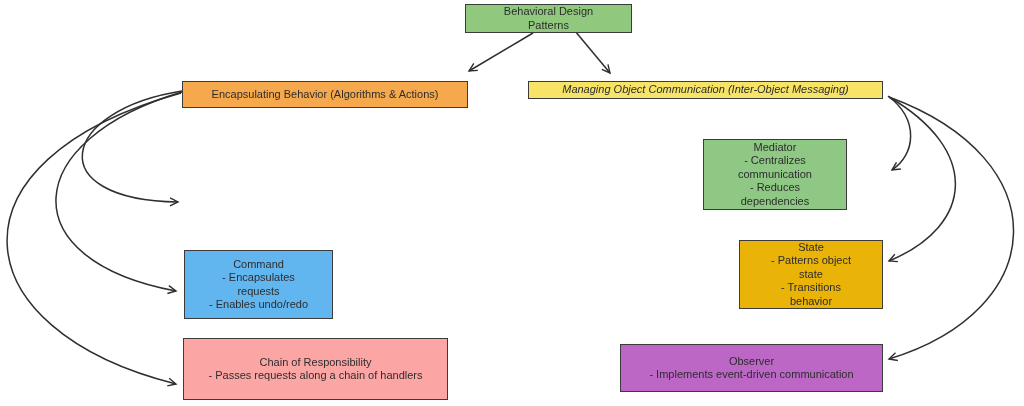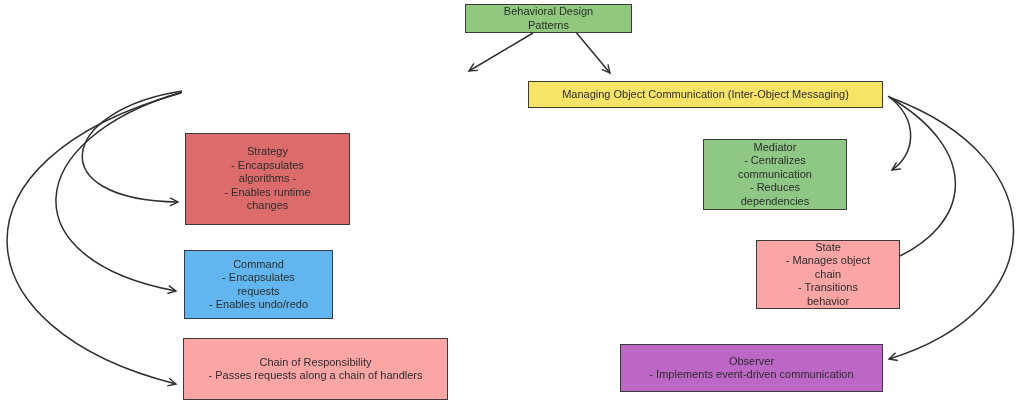--- a/index.html
+++ b/index.html
@@ -26,21 +26,21 @@
     align-items: center;
     justify-content: center;
     text-align: center;
     font-size: 11px;
     line-height: 13.5px;
     padding: 2px 20px;
   }
   
   .n-root     { left: 465px; top:   4px; width: 167px; height: 29px; }
   .n-left     { left: 182px; top:  81px; width: 286px; height: 27px; }
-  .n-right    { left: 528px; top:  81px; width: 355px; height: 27px; }
+  .n-right    { left: 528px; top:  81px; width: 355px; height: 18px; font-style: italic; }
   .n-strategy { left: 185px; top: 133px; width: 165px; height: 92px; }
   .n-command  { left: 184px; top: 250px; width: 149px; height: 69px; }
   .n-chain    { left: 183px; top: 338px; width: 265px; height: 62px; }
   .n-mediator { left: 703px; top: 139px; width: 144px; height: 71px; }
   .n-state    { left: 739px; top: 240px; width: 144px; height: 69px; }
   .n-observer { left: 620px; top: 344px; width: 263px; height: 48px; }
 </style>
 </head>
 <body>
 
@@ -61,51 +61,49 @@
       <path d="M888,96 C920,120 915,155 892,170" marker-end="url(#arrowhead)"></path>
       <path d="M889,97 C980,150 975,225 889,261" marker-end="url(#arrowhead)"></path>
       <path d="M889,97 C1060,160 1050,310 889,359" marker-end="url(#arrowhead)"></path>
     </g>
   </svg>
 
   <div class="node n-root" style="background-color: rgb(144, 201, 125);">
     <div>Behavioral Design Patterns</div>
   </div>
 
+  <div class="node n-left" style="background-color: rgb(246, 169, 76);">
+    <div>Encapsulating Behavior (Algorithms &amp; Actions)</div>
+  </div>
 
   <div class="node n-right" style="background-color: rgb(247, 228, 103);">
     <div>Managing Object Communication (Inter-Object Messaging)</div>
   </div>
 
-  <div class="node n-strategy" style="background-color: rgb(220, 107, 107);">
-    <div>Strategy</div>
-    <div>- Encapsulates algorithms -</div>
-    <div>- Enables runtime changes</div>
-  </div>
 
   <div class="node n-command" style="background-color: rgb(98, 182, 240); text-align: center;">
     <div>Command</div>
     <div>- Encapsulates requests</div>
     <div>- Enables undo/redo</div>
   </div>
 
   <div class="node n-chain" style="background-color: #fca5a5;">
     <div>Chain of Responsibility</div>
     <div>- Passes requests along a chain of handlers</div>
   </div>
 
   <div class="node n-mediator" style="background-color: rgb(142, 200, 132);">
     <div>Mediator</div>
     <div>- Centralizes communication</div>
     <div>- Reduces dependencies</div>
   </div>
 
-  <div class="node n-state" style="background-color: #fca5a5; margin-left: 17px;">
+  <div class="node n-state" style="background-color: #eab308;">
     <div>State</div>
-    <div>- Manages object chain</div>
+    <div>- Patterns object state</div>
     <div>- Transitions behavior</div>
   </div>
 
   <div class="node n-observer" style="background-color: rgb(188, 102, 198);">
     <div>Observer</div>
     <div>- Implements event-driven communication</div>
   </div>
 
 </div>
 

